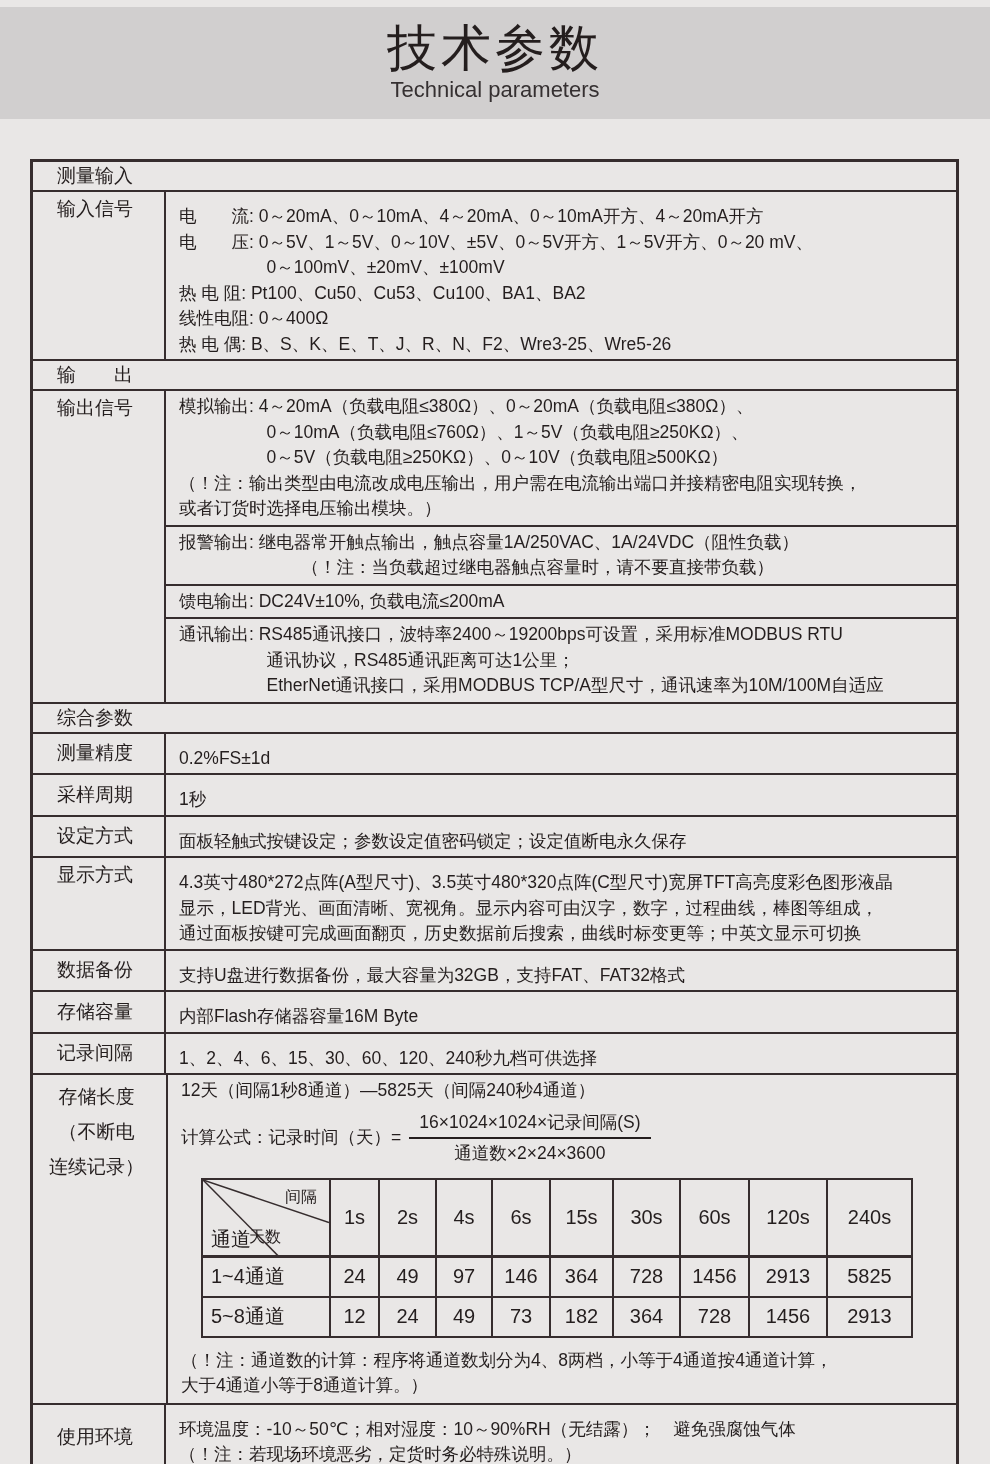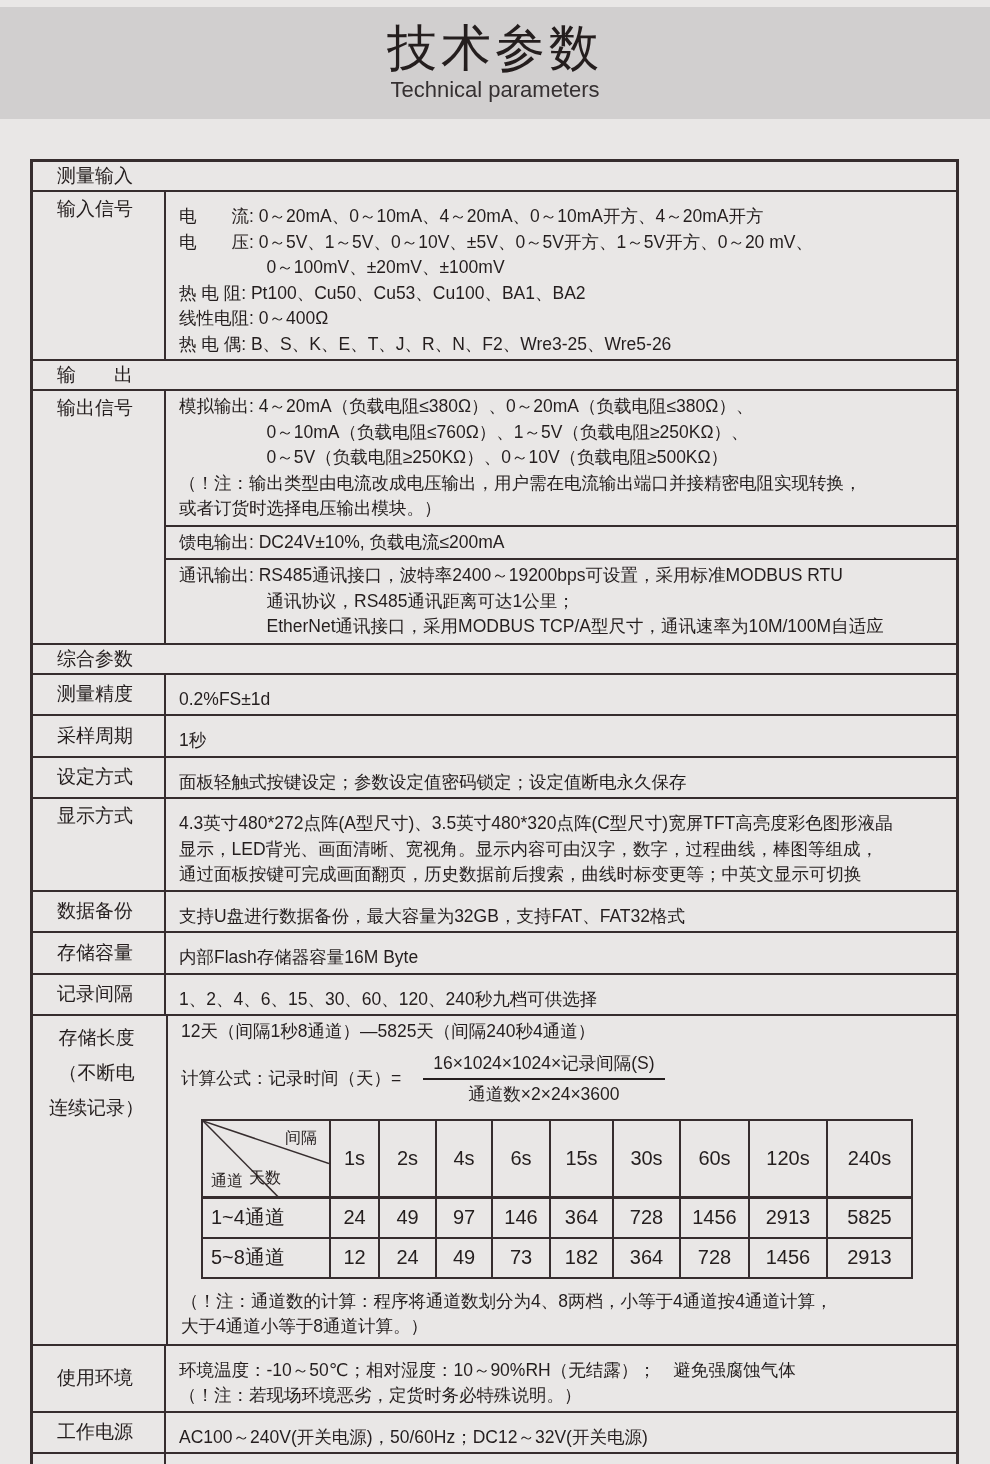--- a/index.html
+++ b/index.html
@@ -68,21 +68,21 @@
     line-height:25.5px;
     display:flex;flex-direction:column;justify-content:center;
   }
   .cnt.plain{min-height:24px;}
   
   .cnt.blocks{padding:0;}
   .blk{padding:3px 8px 3px 13px;border-top:2px solid var(--border);}
   .blk:first-child{border-top:none;}
   
   .cnt.storage{justify-content:flex-start;padding-top:3px;padding-bottom:4px;display:block;}
-  .formula{display:flex;align-items:center;margin:6px 0 2px 0;line-height:25px;gap:14px;}
+  .formula{display:flex;align-items:center;margin:6px 0 2px 0;line-height:25px;}
   .frac{display:inline-flex;flex-direction:column;text-align:center;margin-left:8px;}
   .frac .num{border-bottom:2px solid var(--text);padding:0 10px 2px 10px;}
   .frac .den{padding-top:2px;}
   .stg-label{line-height:35px;text-align:center;padding-left:0;display:block;padding-top:6px;}
   .stg-label div{width:133px;padding-right:6px;}
   
   .ch-table{
     border-collapse:collapse;
     margin:12px 0 0 20px;
     font-size:20px;
@@ -93,21 +93,21 @@
     font-weight:normal;
     padding:0;
   }
   .ch-table tr.h th{height:78px;border-bottom:3px solid var(--border);}
   .ch-table tr.d td{height:40px;}
   .ch-table td.rl{text-align:left;padding-left:8px;}
   .corner{position:relative;width:128px;}
   .corner svg{position:absolute;left:0;top:0;width:100%;height:100%;}
   .corner .c-top{position:absolute;top:4px;right:12px;font-size:16px;}
   .corner .c-mid{position:absolute;top:44px;left:46px;font-size:16px;}
-  .corner .c-bot{position:absolute;bottom:3px;left:8px;font-size:16px;}
+  .corner .c-bot{position:absolute;bottom:3px;left:8px;font-size:20px;}
   .notes{margin-top:10px;line-height:25.5px;}
   
   .footer{
     margin:11px 0 0 8px;
     font-size:21px;
     letter-spacing:0.2px;
     white-space:nowrap;
   }
 </style>
 </head>
@@ -142,20 +142,24 @@
 
   <div class="t-row">
     <div class="lbl top">输出信号</div>
     <div class="cnt blocks">
       <div class="blk">
         <div>模拟输出: 4～20mA（负载电阻≤380Ω）、0～20mA（负载电阻≤380Ω）、</div>
         <div>　　　　　0～10mA（负载电阻≤760Ω）、1～5V（负载电阻≥250KΩ）、</div>
         <div>　　　　　0～5V（负载电阻≥250KΩ）、0～10V（负载电阻≥500KΩ）</div>
         <div>（！注：输出类型由电流改成电压输出，用户需在电流输出端口并接精密电阻实现转换，</div>
         <div>或者订货时选择电压输出模块。）</div>
+      </div>
+      <div class="blk">
+        <div>报警输出: 继电器常开触点输出，触点容量1A/250VAC、1A/24VDC（阻性负载）</div>
+        <div>　　　　　　　（！注：当负载超过继电器触点容量时，请不要直接带负载）</div>
       </div>
       <div class="blk">
         <div>馈电输出: DC24V±10%, 负载电流≤200mA</div>
       </div>
       <div class="blk">
         <div>通讯输出: RS485通讯接口，波特率2400～19200bps可设置，采用标准MODBUS RTU</div>
         <div>　　　　　通讯协议，RS485通讯距离可达1公里；</div>
         <div>　　　　　EtherNet通讯接口，采用MODBUS TCP/A型尺寸，通讯速率为10M/100M自适应</div>
       </div>
     </div>

